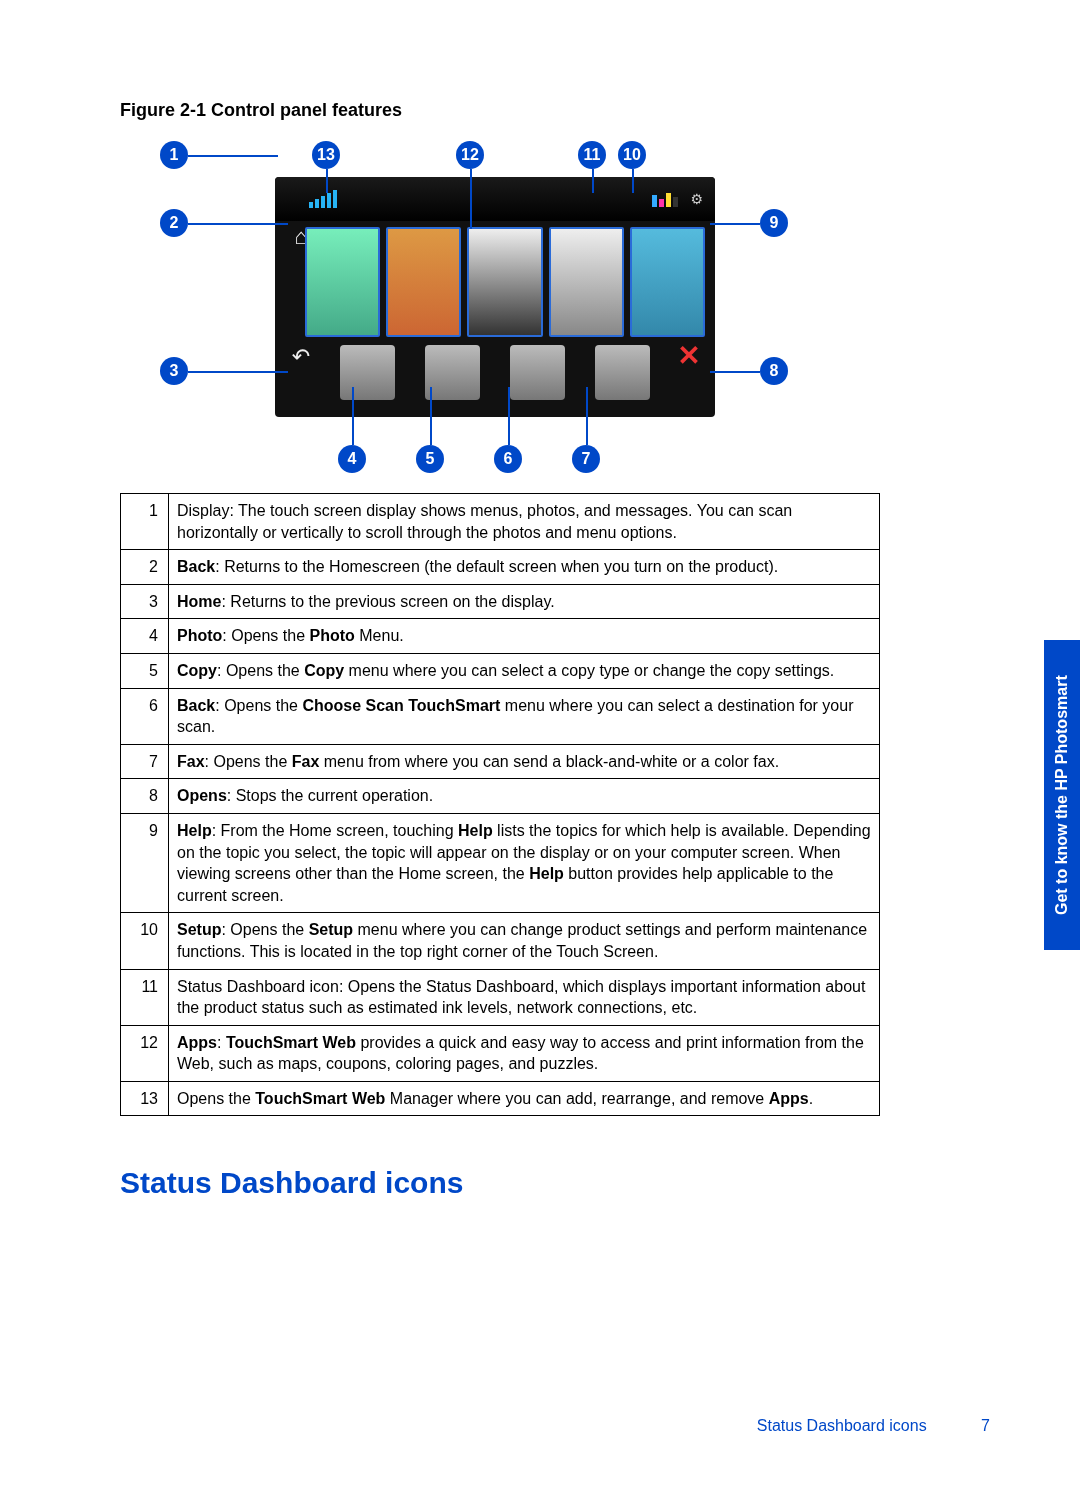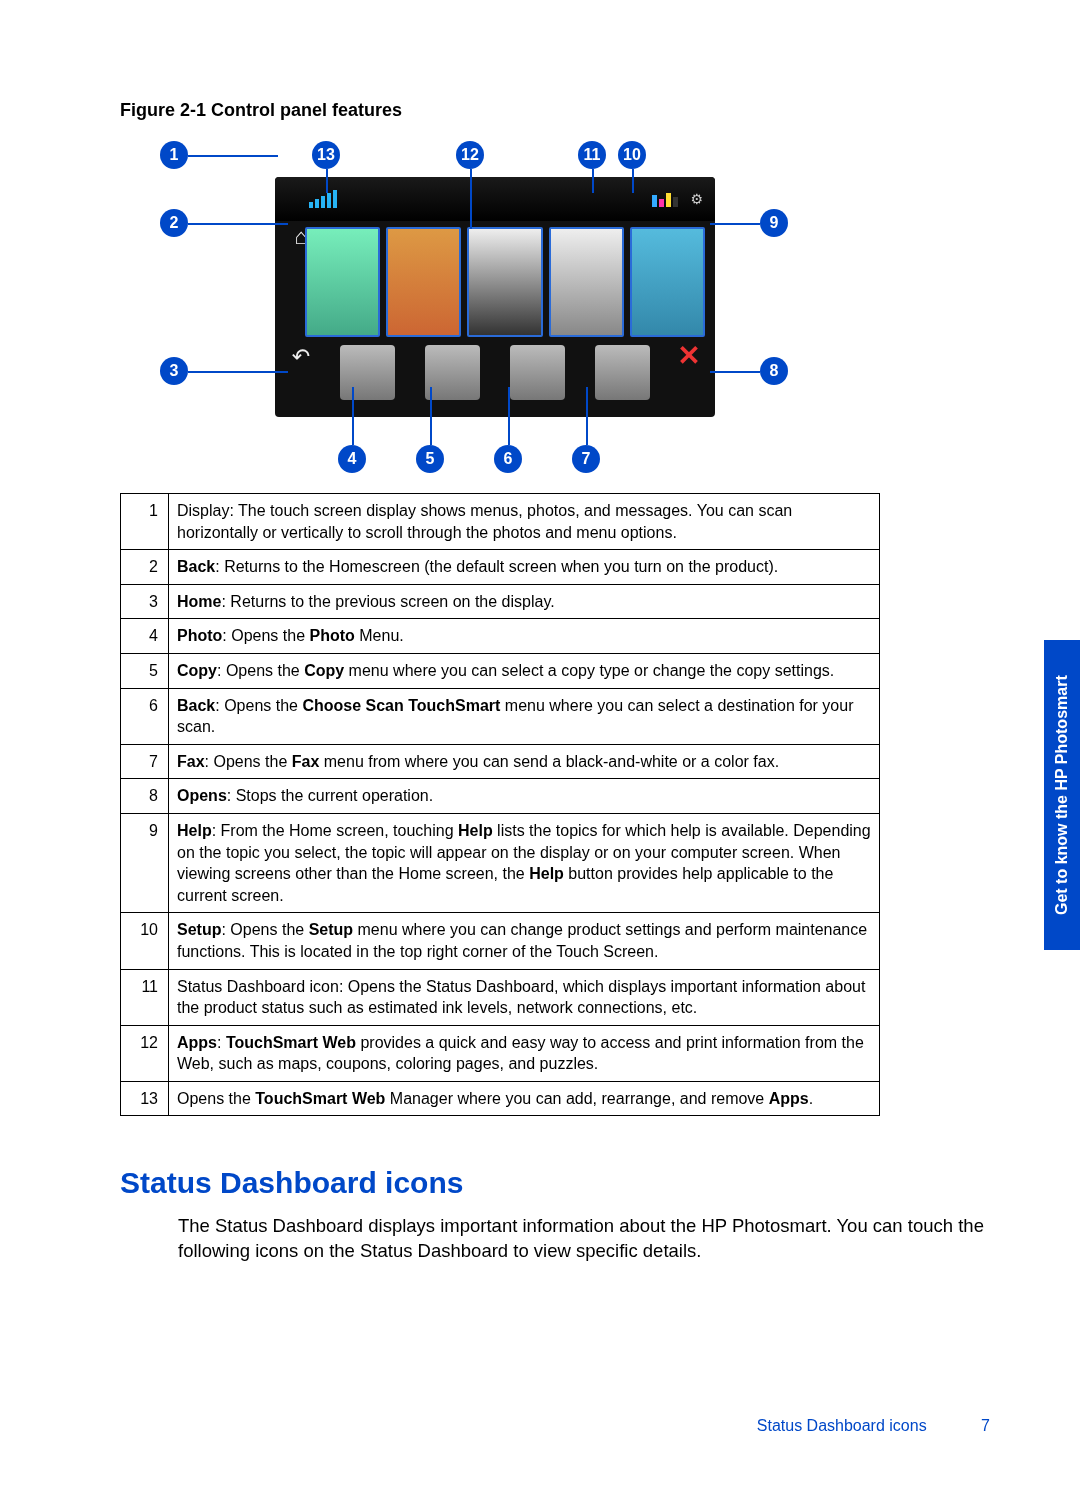--- a/index.html
+++ b/index.html
@@ -296,21 +296,20 @@
           <td><b>Apps</b>: <b>TouchSmart Web</b> provides a quick and easy way to access and print information from the Web, such as maps, coupons, coloring pages, and puzzles.</td>
         </tr>
         <tr>
           <td class="num">13</td>
           <td>Opens the <b>TouchSmart Web</b> Manager where you can add, rearrange, and remove <b>Apps</b>.</td>
         </tr>
       </tbody>
   </table>
 
   <h1 class="section2">Status Dashboard icons</h1>
-  <p class="body-text">The Status Dashboard displays important information about the HP Photosmart. You can touch the following icons on the Status Dashboard to view specific details.</p>
 </div>
 
 <div class="side-tab">Get to know the HP Photosmart</div>
 
 <div class="footer">
   <span class="title">Status Dashboard icons</span>
   <span class="pagenum">7</span>
 </div>
 
 </body></html>

